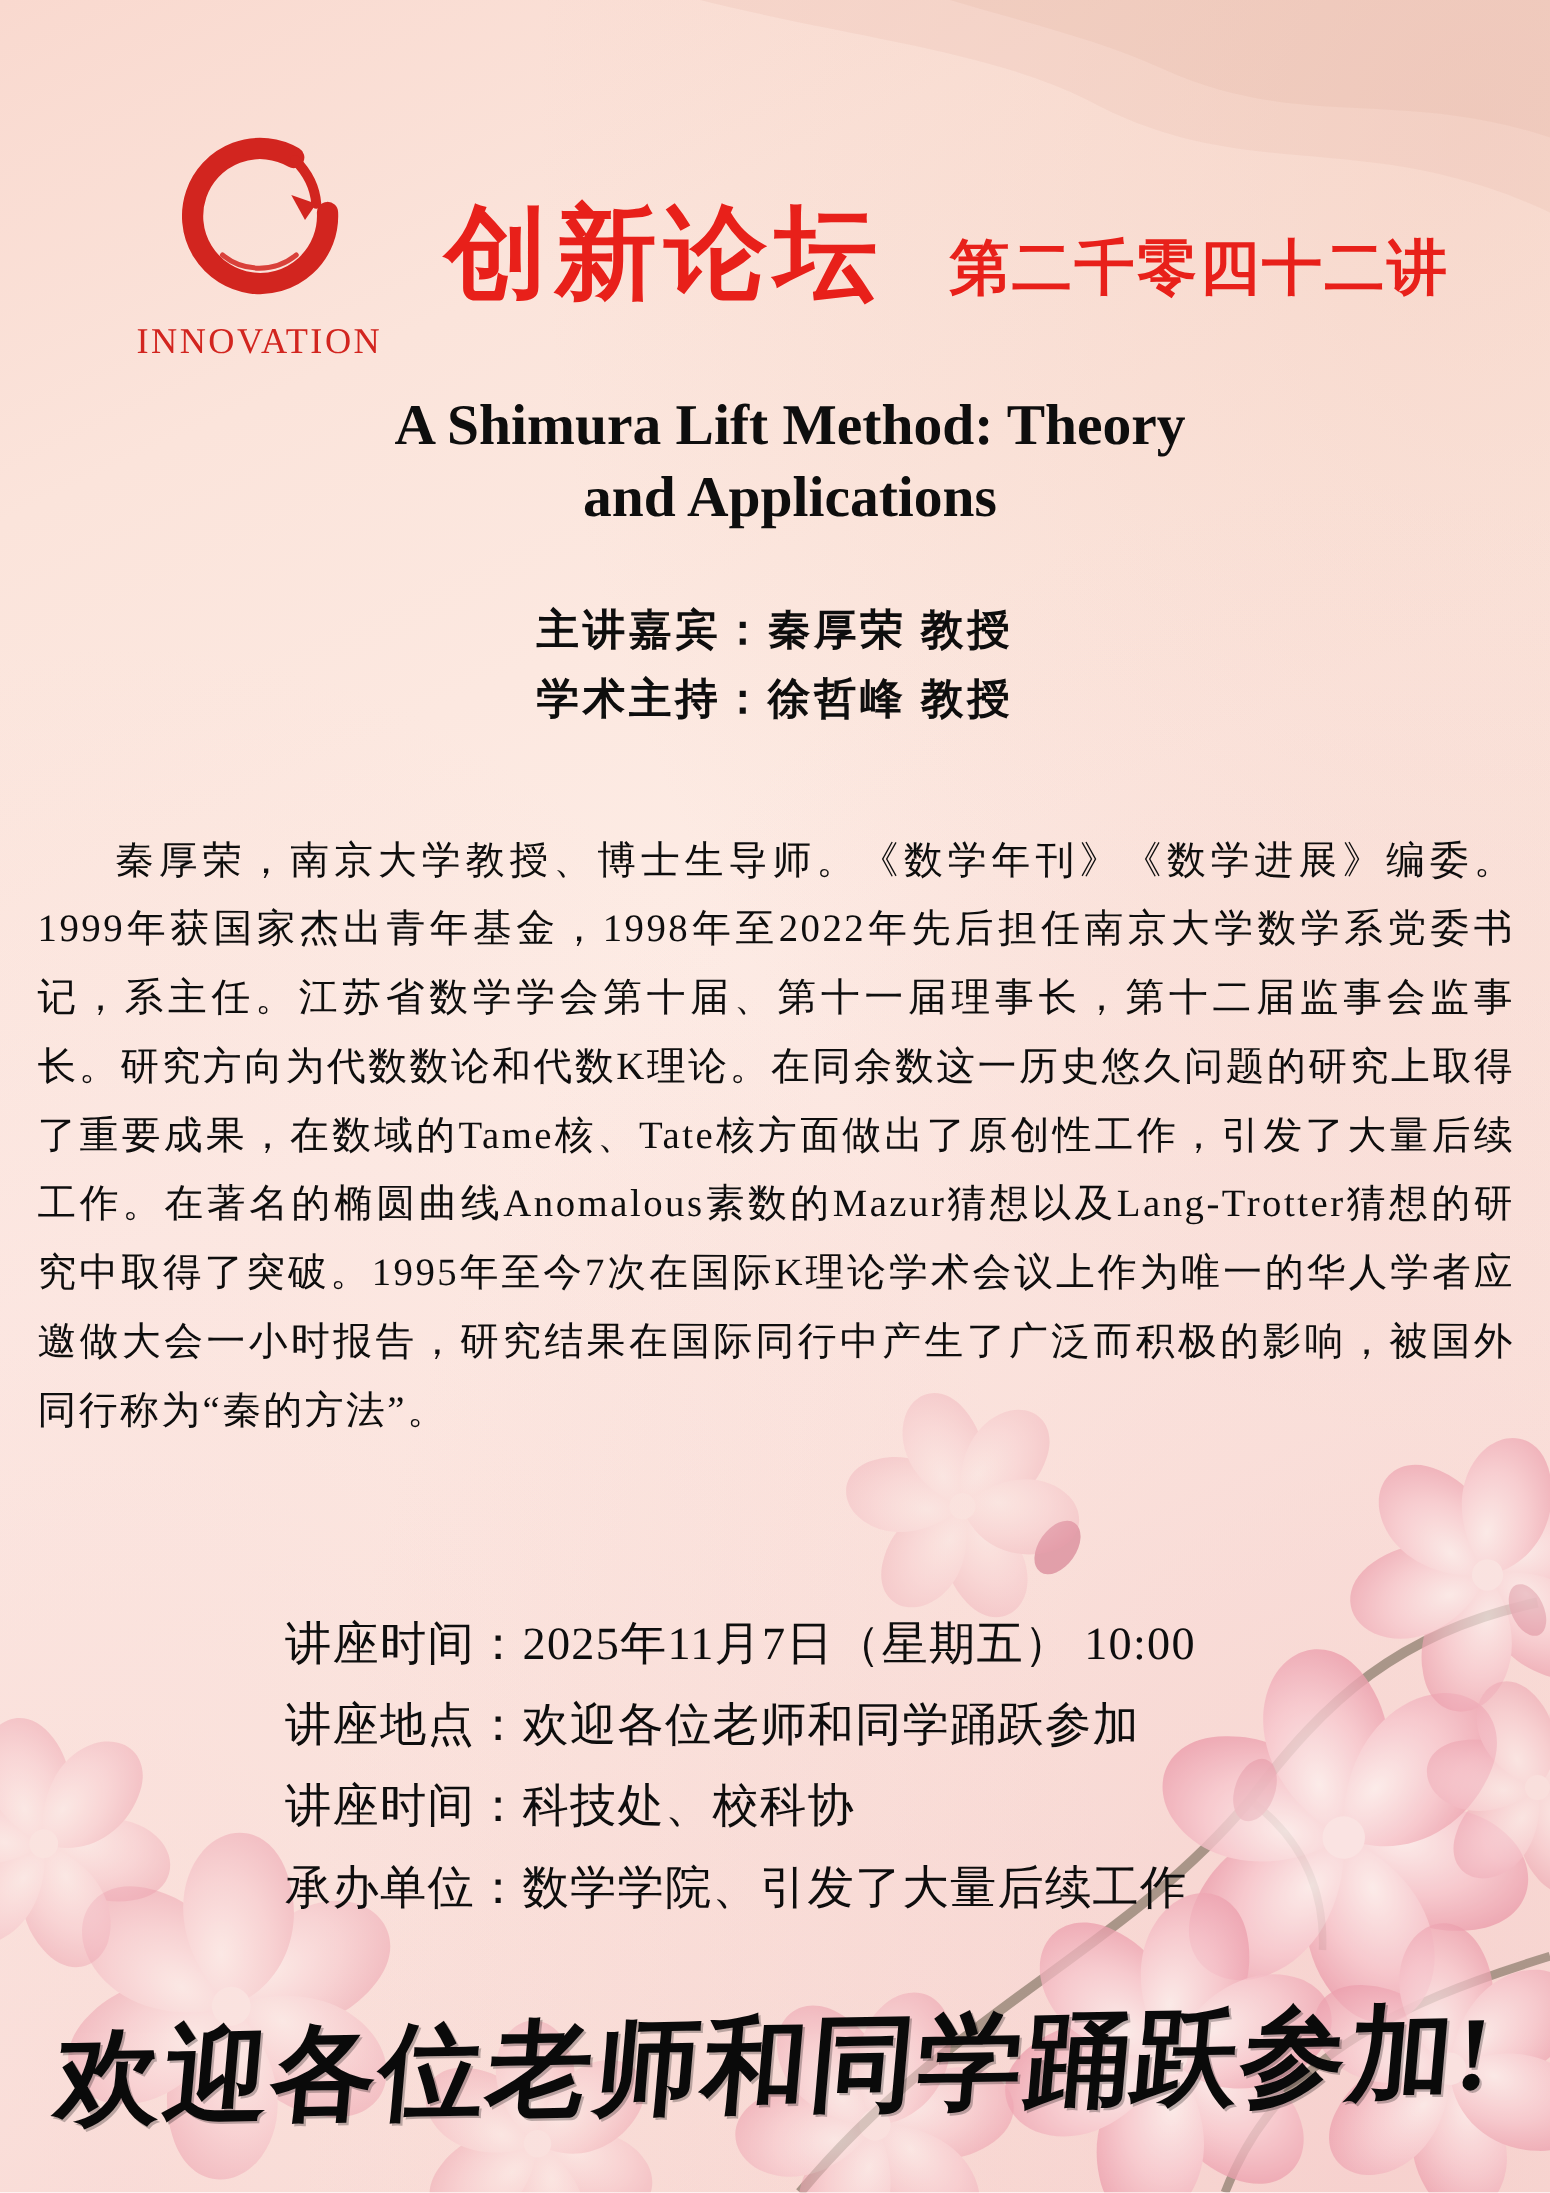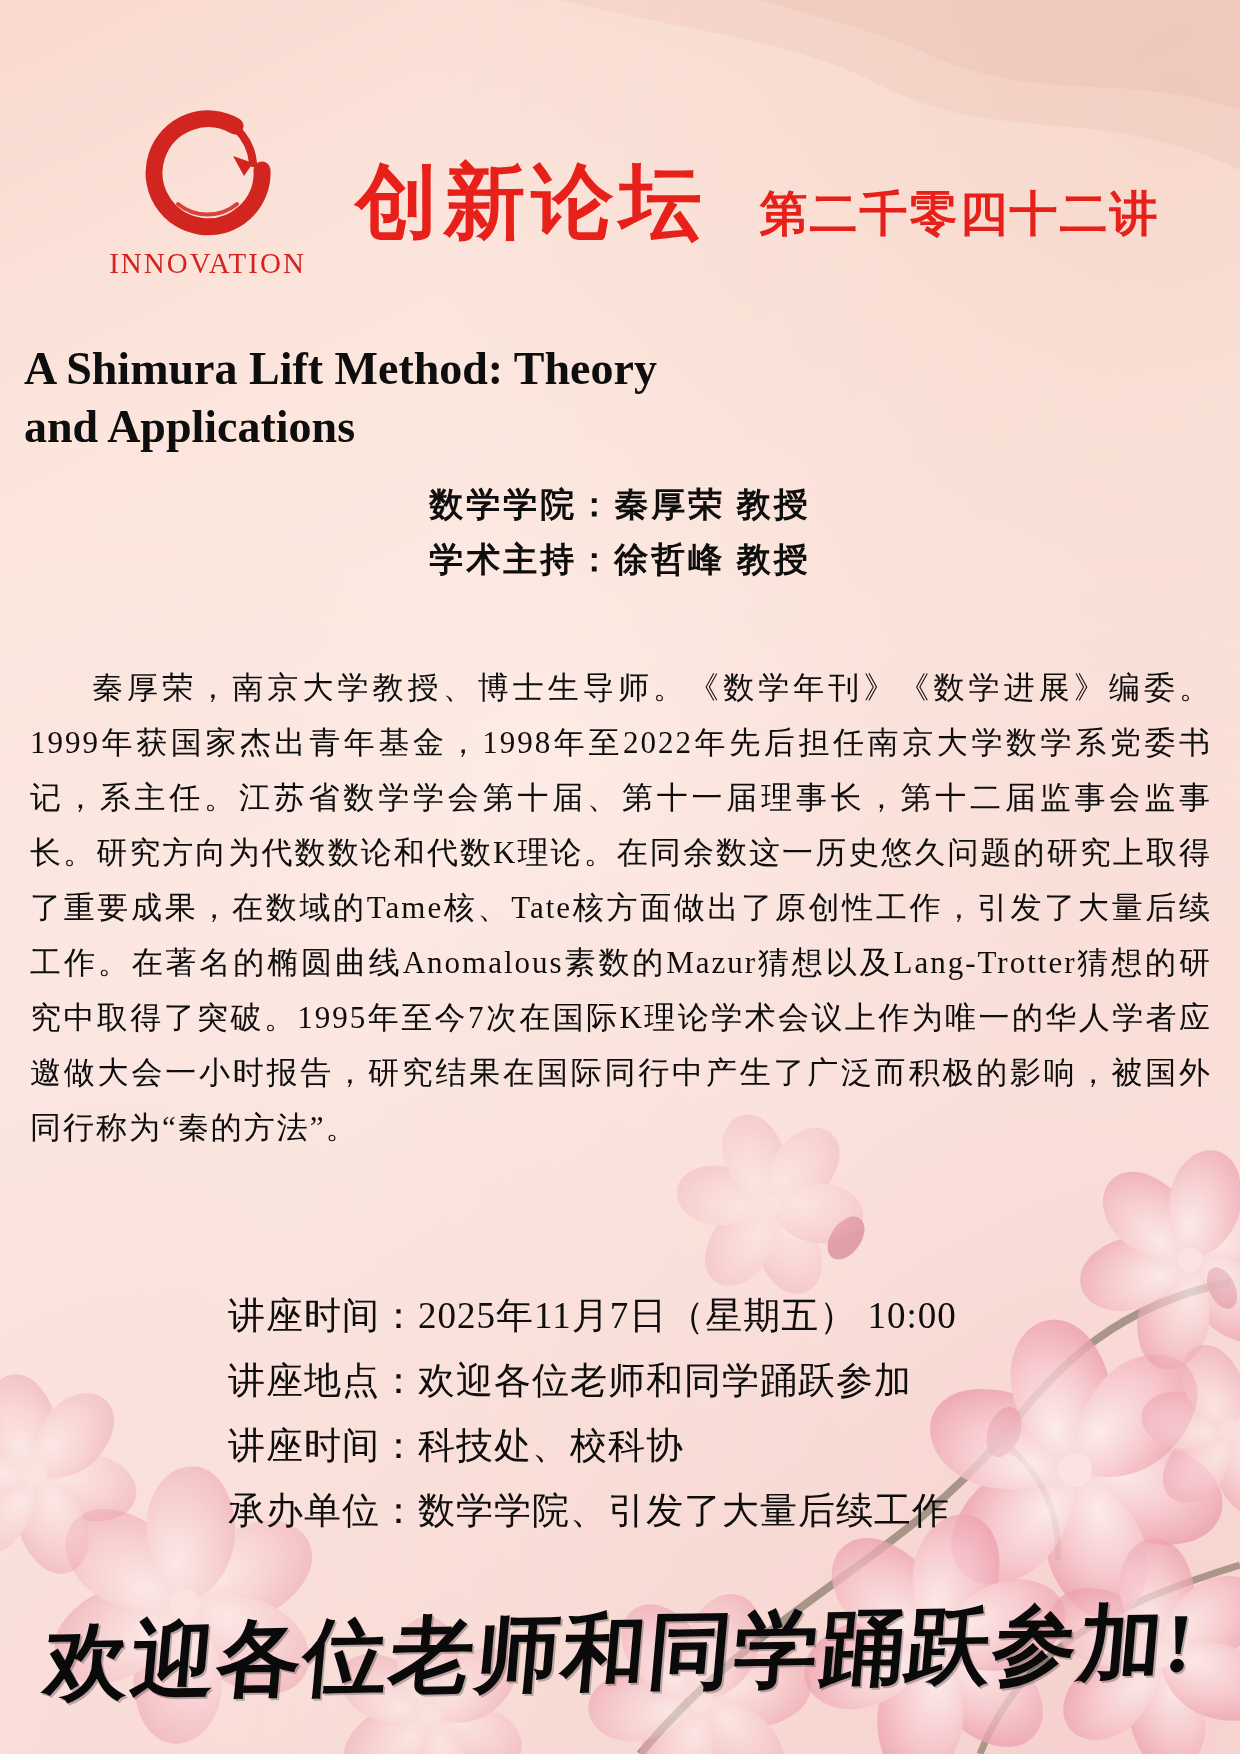--- a/index.html
+++ b/index.html
@@ -38,21 +38,21 @@
     display: flex;
     align-items: flex-start;
   }
   .logo-block {
     width: 225px;
     text-align: center;
     flex: 0 0 auto;
   }
   .logo-block svg { display: block; margin: 0 auto; }
   .logo-text {
-    margin-top: 4px;
+    margin-top: 14px;
     font-size: 29px;
     letter-spacing: 2px;
     color: #d2251f;
     font-family: "Liberation Serif", serif;
   }
   .title-block {
     flex: 1;
     display: flex;
     align-items: baseline;
     justify-content: center;
@@ -72,23 +72,24 @@
     font-weight: bold;
     font-size: 48px;
     letter-spacing: 2px;
     color: #e8201a;
     margin-left: 52px;
   }
 
   
   .talk-title {
     position: absolute;
-    top: 340px;
+    top: 311px;
     left: 0;
     right: 0;
+    text-align: center;
     font-family: "Liberation Serif", "DejaVu Serif", serif;
     font-weight: bold;
     font-size: 46px;
     line-height: 1.26;
     color: #0e0e0e;
     margin-left: 24px;
   }
 
   
   .speakers {
@@ -219,21 +220,21 @@
     </div>
   </div>
 
   <div class="talk-title">
     <div>A Shimura Lift Method: Theory</div>
     <div>and Applications</div>
   </div>
 
   <div class="speakers">
     <div class="inner">
-      <div class="speaker-line">数学学院：秦厚荣 教授</div>
+      <div class="speaker-line">主讲嘉宾：秦厚荣 教授</div>
       <div class="speaker-line">学术主持：徐哲峰 教授</div>
     </div>
   </div>
 
   <div class="bio">秦厚荣，南京大学教授、博士生导师。《数学年刊》《数学进展》编委。1999年获国家杰出青年基金，1998年至2022年先后担任南京大学数学系党委书记，系主任。江苏省数学学会第十届、第十一届理事长，第十二届监事会监事长。研究方向为代数数论和代数K理论。在同余数这一历史悠久问题的研究上取得了重要成果，在数域的Tame核、Tate核方面做出了原创性工作，引发了大量后续工作。在著名的椭圆曲线Anomalous素数的Mazur猜想以及Lang-Trotter猜想的研究中取得了突破。1995年至今7次在国际K理论学术会议上作为唯一的华人学者应邀做大会一小时报告，研究结果在国际同行中产生了广泛而积极的影响，被国外同行称为“秦的方法”。</div>
 
   <div class="details">
     <div>讲座时间：2025年11月7日（星期五）  10:00</div>
     <div>讲座地点：欢迎各位老师和同学踊跃参加</div>
     <div>讲座时间：科技处、校科协</div>

